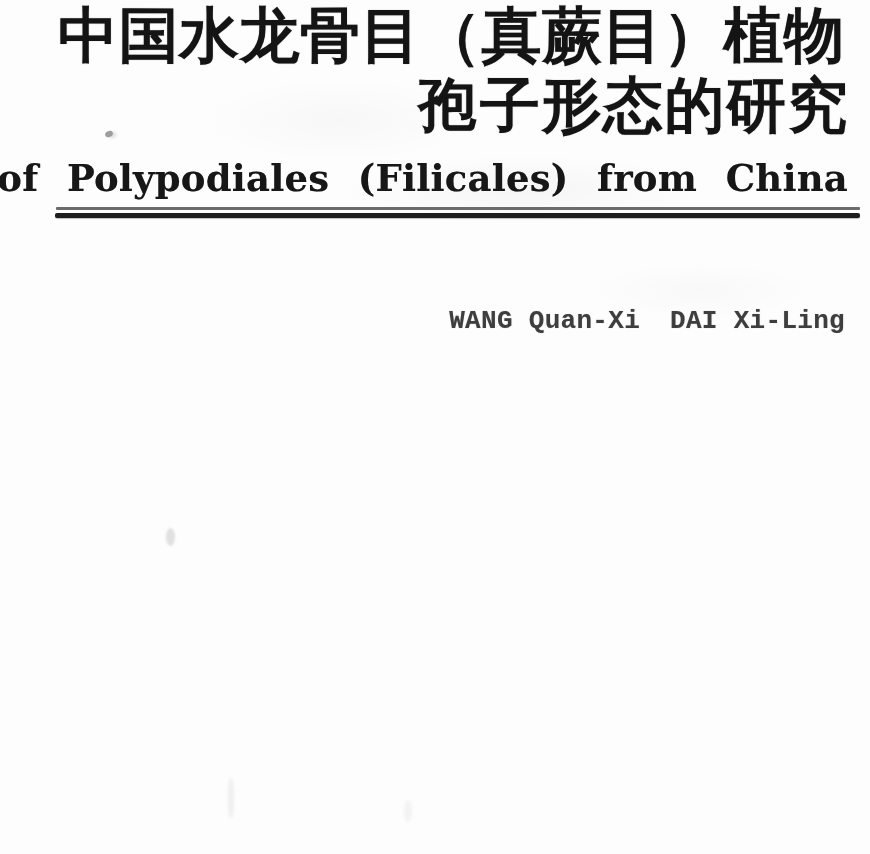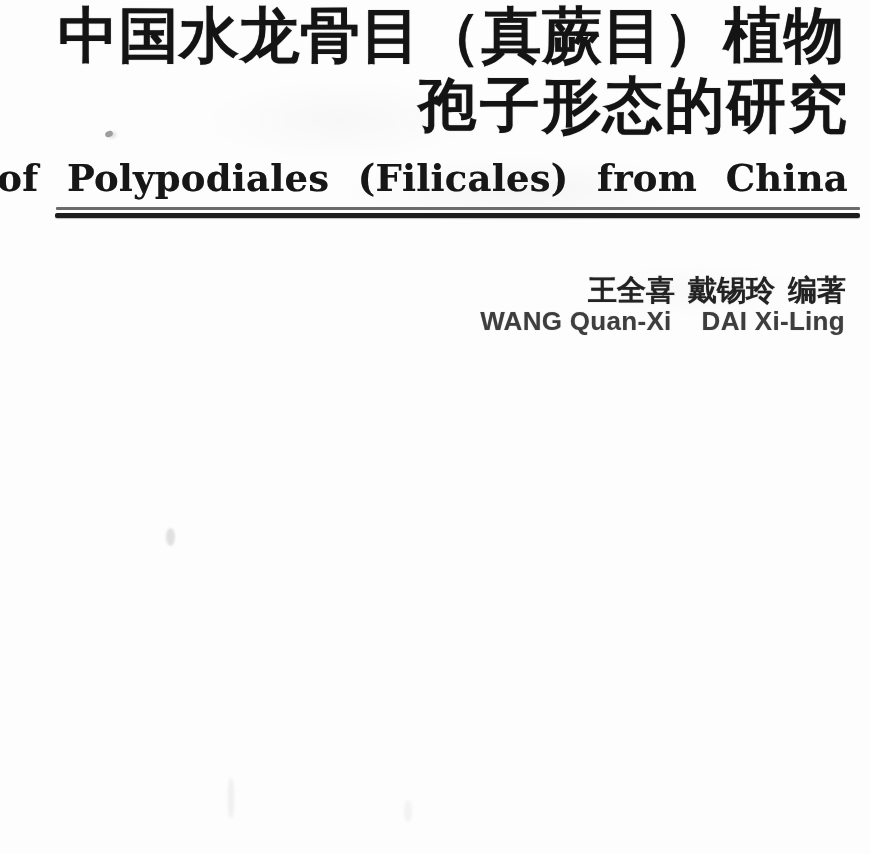--- a/index.html
+++ b/index.html
@@ -99,21 +99,21 @@
   .authors-cn .gap { display: inline-block; width: 13px; }
   .authors-en {
     position: absolute;
     top: 306px;
     right: 25px;
     font-size: 26px;
     font-weight: bold;
     color: #3e3e3e;
     letter-spacing: 0.3px;
     white-space: nowrap;
-    font-family: Liberation Sans, sans-serif;
+    font-family: Liberation Mono, monospace;
     text-shadow: 0 0 1px rgba(60,60,60,0.35);
   }
   .authors-en .gap { display: inline-block; width: 30px; }
 
   
   .speck-1 {
     position: absolute;
     top: 131px;
     left: 105px;
     width: 8px;
@@ -165,23 +165,20 @@
 
   <div class="title-cn-1">中国水龙骨目（真蕨目）植物</div>
 
   <div class="title-cn-2">孢子形态的研究</div>
 
   <div class="title-en">Spores of Polypodiales (Filicales) from China</div>
 
   <div class="rule-thin"></div>
   <div class="rule-thick"></div>
 
-  <div class="authors-cn">
-    <span>王全喜</span><span class="gap"></span><span>戴锡玲</span><span class="gap"></span><span>编著</span>
-  </div>
 
   <div class="authors-en">
     <span>WANG Quan-Xi</span><span class="gap"></span><span>DAI Xi-Ling</span>
   </div>
 
   <div class="speck-1"></div>
   <div class="speck-2"></div>
   <div class="speck-3"></div>
   <div class="speck-4"></div>
 

